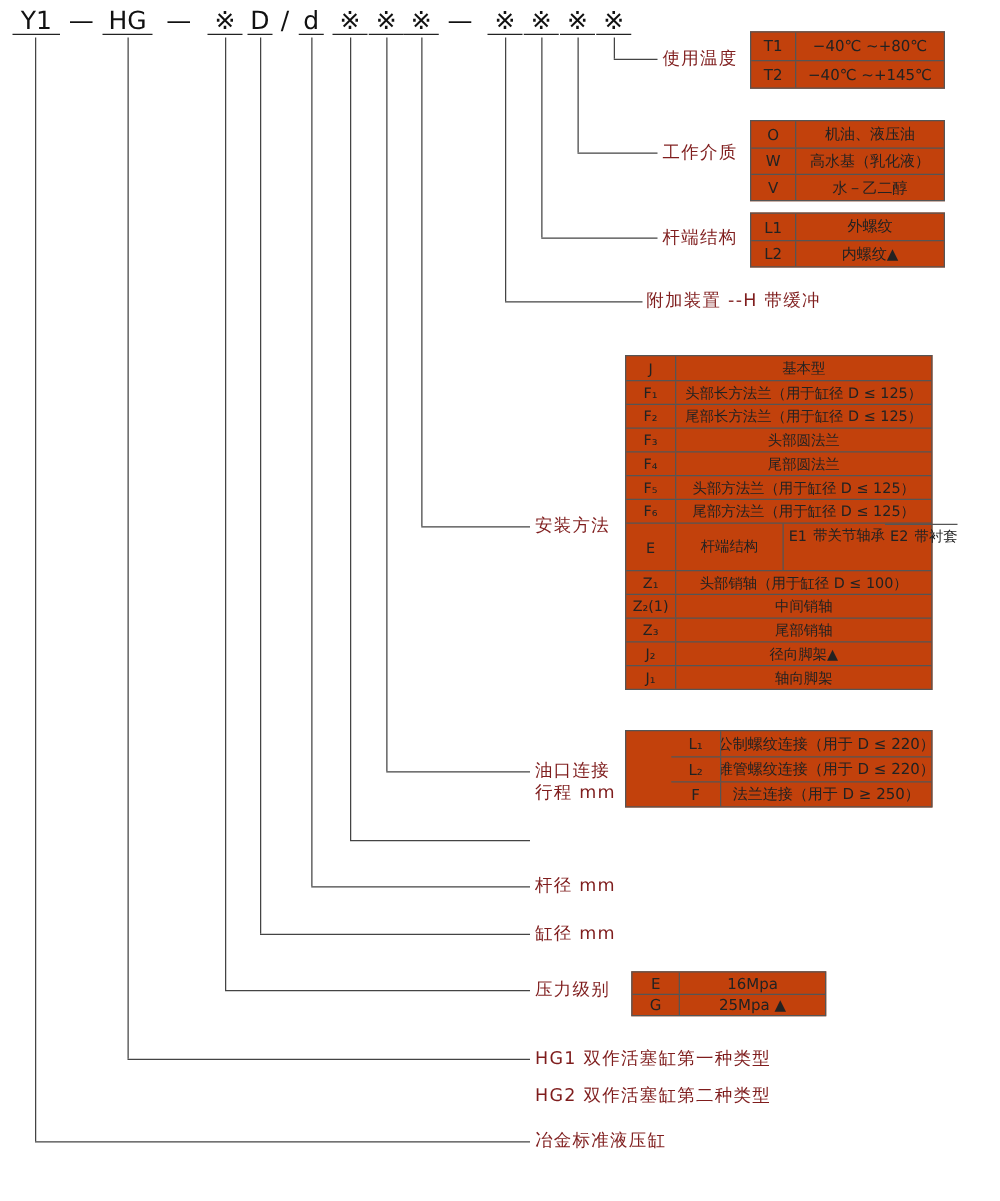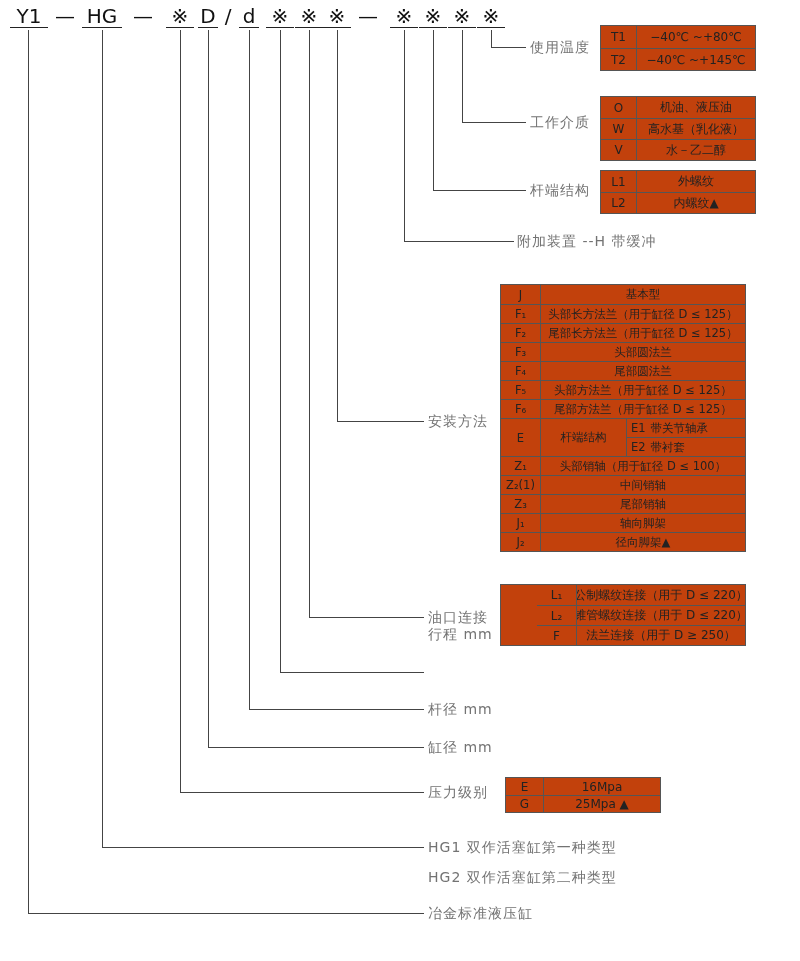--- a/index.html
+++ b/index.html
@@ -12,21 +12,21 @@
   .cp {
     position:absolute; top:5px; height:22px; font-size:20px; text-align:center;
     line-height:22px; color:#111; white-space:nowrap;
   }
   .cp.u { border-bottom:1.5px solid #222;text-align:center; }
   
   .vline { position:absolute; width:1px; background:#444; }
   .hline { position:absolute; height:1px; background:#444; }
   
   .lbl {
-    position:absolute; font-size:14px; line-height:18px; color:#737373;
+    position:absolute; font-size:14px; line-height:18px; color:#7f1d1d;
     letter-spacing:1px; white-space:nowrap;
   }
   
   .tbl {
     position:absolute; border:1px solid #555; background:#c2410c; color:#222;
     box-sizing:border-box;
   }
   .trow { display:flex; box-sizing:border-box; }
   .trow + .trow { border-top:1px solid #555; }
   .tc {
@@ -42,21 +42,21 @@
   .t-mount { font-size:11.5px; }
   .t-mount .trow { height:19px; }
   .t-mount .tc.code { flex:0 0 40px; }
   .t-mount .trow.erow { height:38px; }
   .t-oil { font-size:12px;padding-left:36px; }
   .t-oil .trow { height:20px; }
   .t-oil .tc.code { flex:0 0 40px; }
   .t-press { font-size:12px; }
   .t-press .trow { height:17px; }
   .t-press .tc.code { flex:0 0 38px; }
-  .subcol { flex:1; display:flex; flex-direction:column; }
+  .subcol { flex:1; display:flex; flex-direction:row; }
   .subrow {
     height:19px; display:flex; align-items:center; padding-left:4px; gap:5px;
     box-sizing:border-box; white-space:nowrap; overflow:hidden;
   }
   .subrow + .subrow { border-top:1px solid #555; }
   .ecell { flex:0 0 86px; border-right:1px solid #555; }
 </style>
 </head>
 <body>
 
@@ -217,27 +217,27 @@
     </div>
     <div class="trow">
       <div class="tc code">Z₂(1)</div>
       <div class="tc desc">中间销轴</div>
     </div>
     <div class="trow">
       <div class="tc code">Z₃</div>
       <div class="tc desc">尾部销轴</div>
     </div>
     <div class="trow">
+      <div class="tc code">J₂</div>
+      <div class="tc desc">径向脚架▲</div>
+    </div>
+    <div class="trow">
       <div class="tc code">J₁</div>
       <div class="tc desc">轴向脚架</div>
     </div>
-    <div class="trow">
-      <div class="tc code">J₂</div>
-      <div class="tc desc">径向脚架▲</div>
-    </div>
   </div>
 
   <div class="tbl t-oil" style="left:500px;top:584px;width:246px">
     <div class="trow">
       <div class="tc code">L₁</div>
       <div class="tc desc">公制螺纹连接（用于 D ≤ 220）</div>
     </div>
     <div class="trow">
       <div class="tc code">L₂</div>
       <div class="tc desc">锥管螺纹连接（用于 D ≤ 220）</div>

